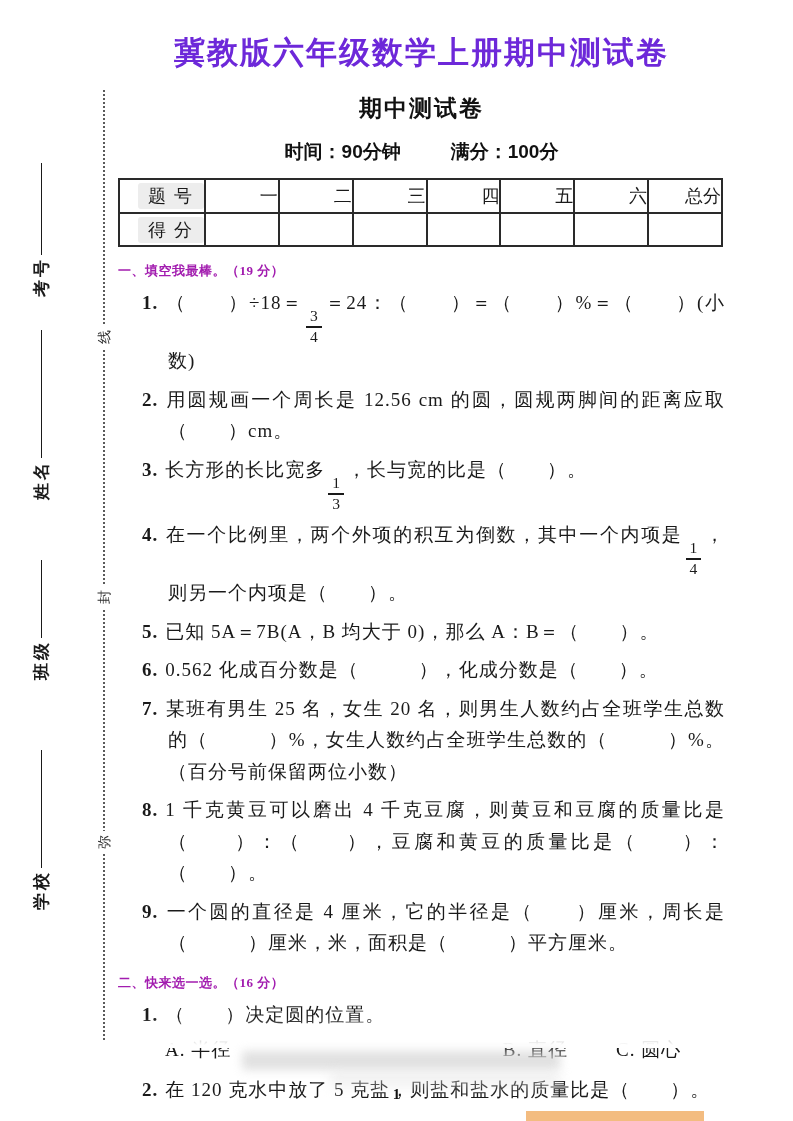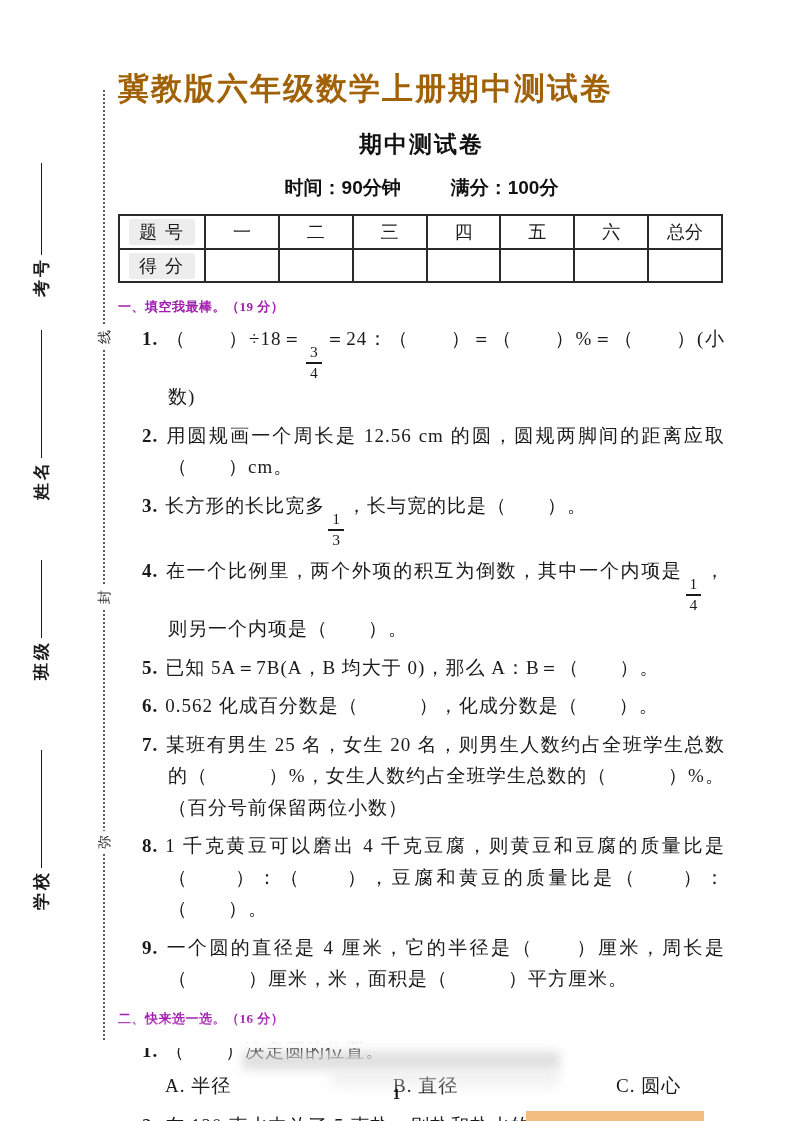--- a/index.html
+++ b/index.html
@@ -15,49 +15,49 @@
   .seal-char{position:absolute;left:94px;width:22px;height:22px;line-height:22px;
     text-align:center;transform:rotate(-90deg);background:#fff;font-size:14px;color:#2c2c2c;}
   .side-group{position:absolute;height:34px;display:flex;align-items:center;
     transform:rotate(-90deg);}
   .side-label{font-size:17px;font-weight:700;letter-spacing:3px;white-space:nowrap;color:#1a1a1a;}
   .side-rule{flex:1;height:0;border-top:1.7px solid #1a1a1a;margin-left:2px;}
 
   
   .content{position:absolute;left:118px;top:0;width:607px;}
   h1.paper-title{font-family:"Liberation Sans",sans-serif;font-weight:800;
-    font-size:31px;letter-spacing:2px;text-align:left;margin:68px 0 0;color:#a16207;}
+    font-size:31px;letter-spacing:2px;text-align:center;margin:32px 0 0;color:#6d28d9;}
   h2.paper-subtitle{font-family:"Liberation Sans",sans-serif;font-weight:700;
     font-size:23px;letter-spacing:2px;text-align:center;margin:19px 0 0;color:#111;}
   .meta{display:flex;justify-content:center;gap:50px;margin-top:15px;
     font-family:"Liberation Sans",sans-serif;font-weight:700;font-size:19px;color:#111;text-align:right;}
 
   table.score-table{border-collapse:collapse;width:605px;margin-top:13px;table-layout:fixed;}
-  table.score-table td{border:2px solid #2a2a2a;text-align:center;vertical-align:middle;
+  table.score-table td{border:2px solid #2a2a2a;text-align:right;vertical-align:middle;
     font-size:18px;padding:0;color:#1a1a1a;}
   table.score-table tr.head-row td{height:32px;}
   table.score-table tr.score-row td{height:31px;}
   td.first-col{width:84px;}
   .cell-label{display:inline-block;background:#ededed;border-radius:3px;
     padding:1px 4px 1px 10px;letter-spacing:8px;}
 
   .section-title{font-family:Liberation Serif, serif;font-weight:800;
     font-size:13px;letter-spacing:0.5px;margin:15px 0 6px;color:#a21caf;}
   .question{font-size:19px;line-height:1.66;letter-spacing:1px;
     padding-left:50px;text-indent:-26px;text-align:justify;margin:7px 0;color:#1a1a1a;}
   .qnum{font-weight:700;padding-right:7px;}
   .frac{display:inline-flex;flex-direction:column;align-items:center;
     vertical-align:-0.8em;line-height:1.05;font-size:0.82em;letter-spacing:0;
     margin:0 3px;text-indent:0;}
   .fnum{border-bottom:2px solid #1a1a1a;padding:0 4px 1px;}
   .fden{padding-top:1px;}
   .options{display:flex;padding-left:47px;font-size:19px;letter-spacing:1px;
     margin:5px 0 11px;color:#1a1a1a;gap:48px;}
   .option{width:180px;white-space:nowrap;}
-  .option:nth-child(2){width:175px;}
+  .option:nth-child(2){width:175px;text-align:right;}
   .option:last-child{width:auto;}
 
   
   .watermark{position:absolute;left:242px;top:1051px;width:318px;height:19px;
     background:#d7d7d7;filter:blur(5px);opacity:0.75;border-radius:3px;}
   .watermark2{position:absolute;left:330px;top:1072px;width:230px;height:14px;
     background:#e2e2e2;filter:blur(6px);opacity:0.5;border-radius:3px;}
   .page-num{position:absolute;left:0;right:0;top:1086px;text-align:center;
     font-size:15px;font-weight:700;color:#111;}
   .accent-bar{position:absolute;left:526px;top:1111px;width:178px;height:10px;

